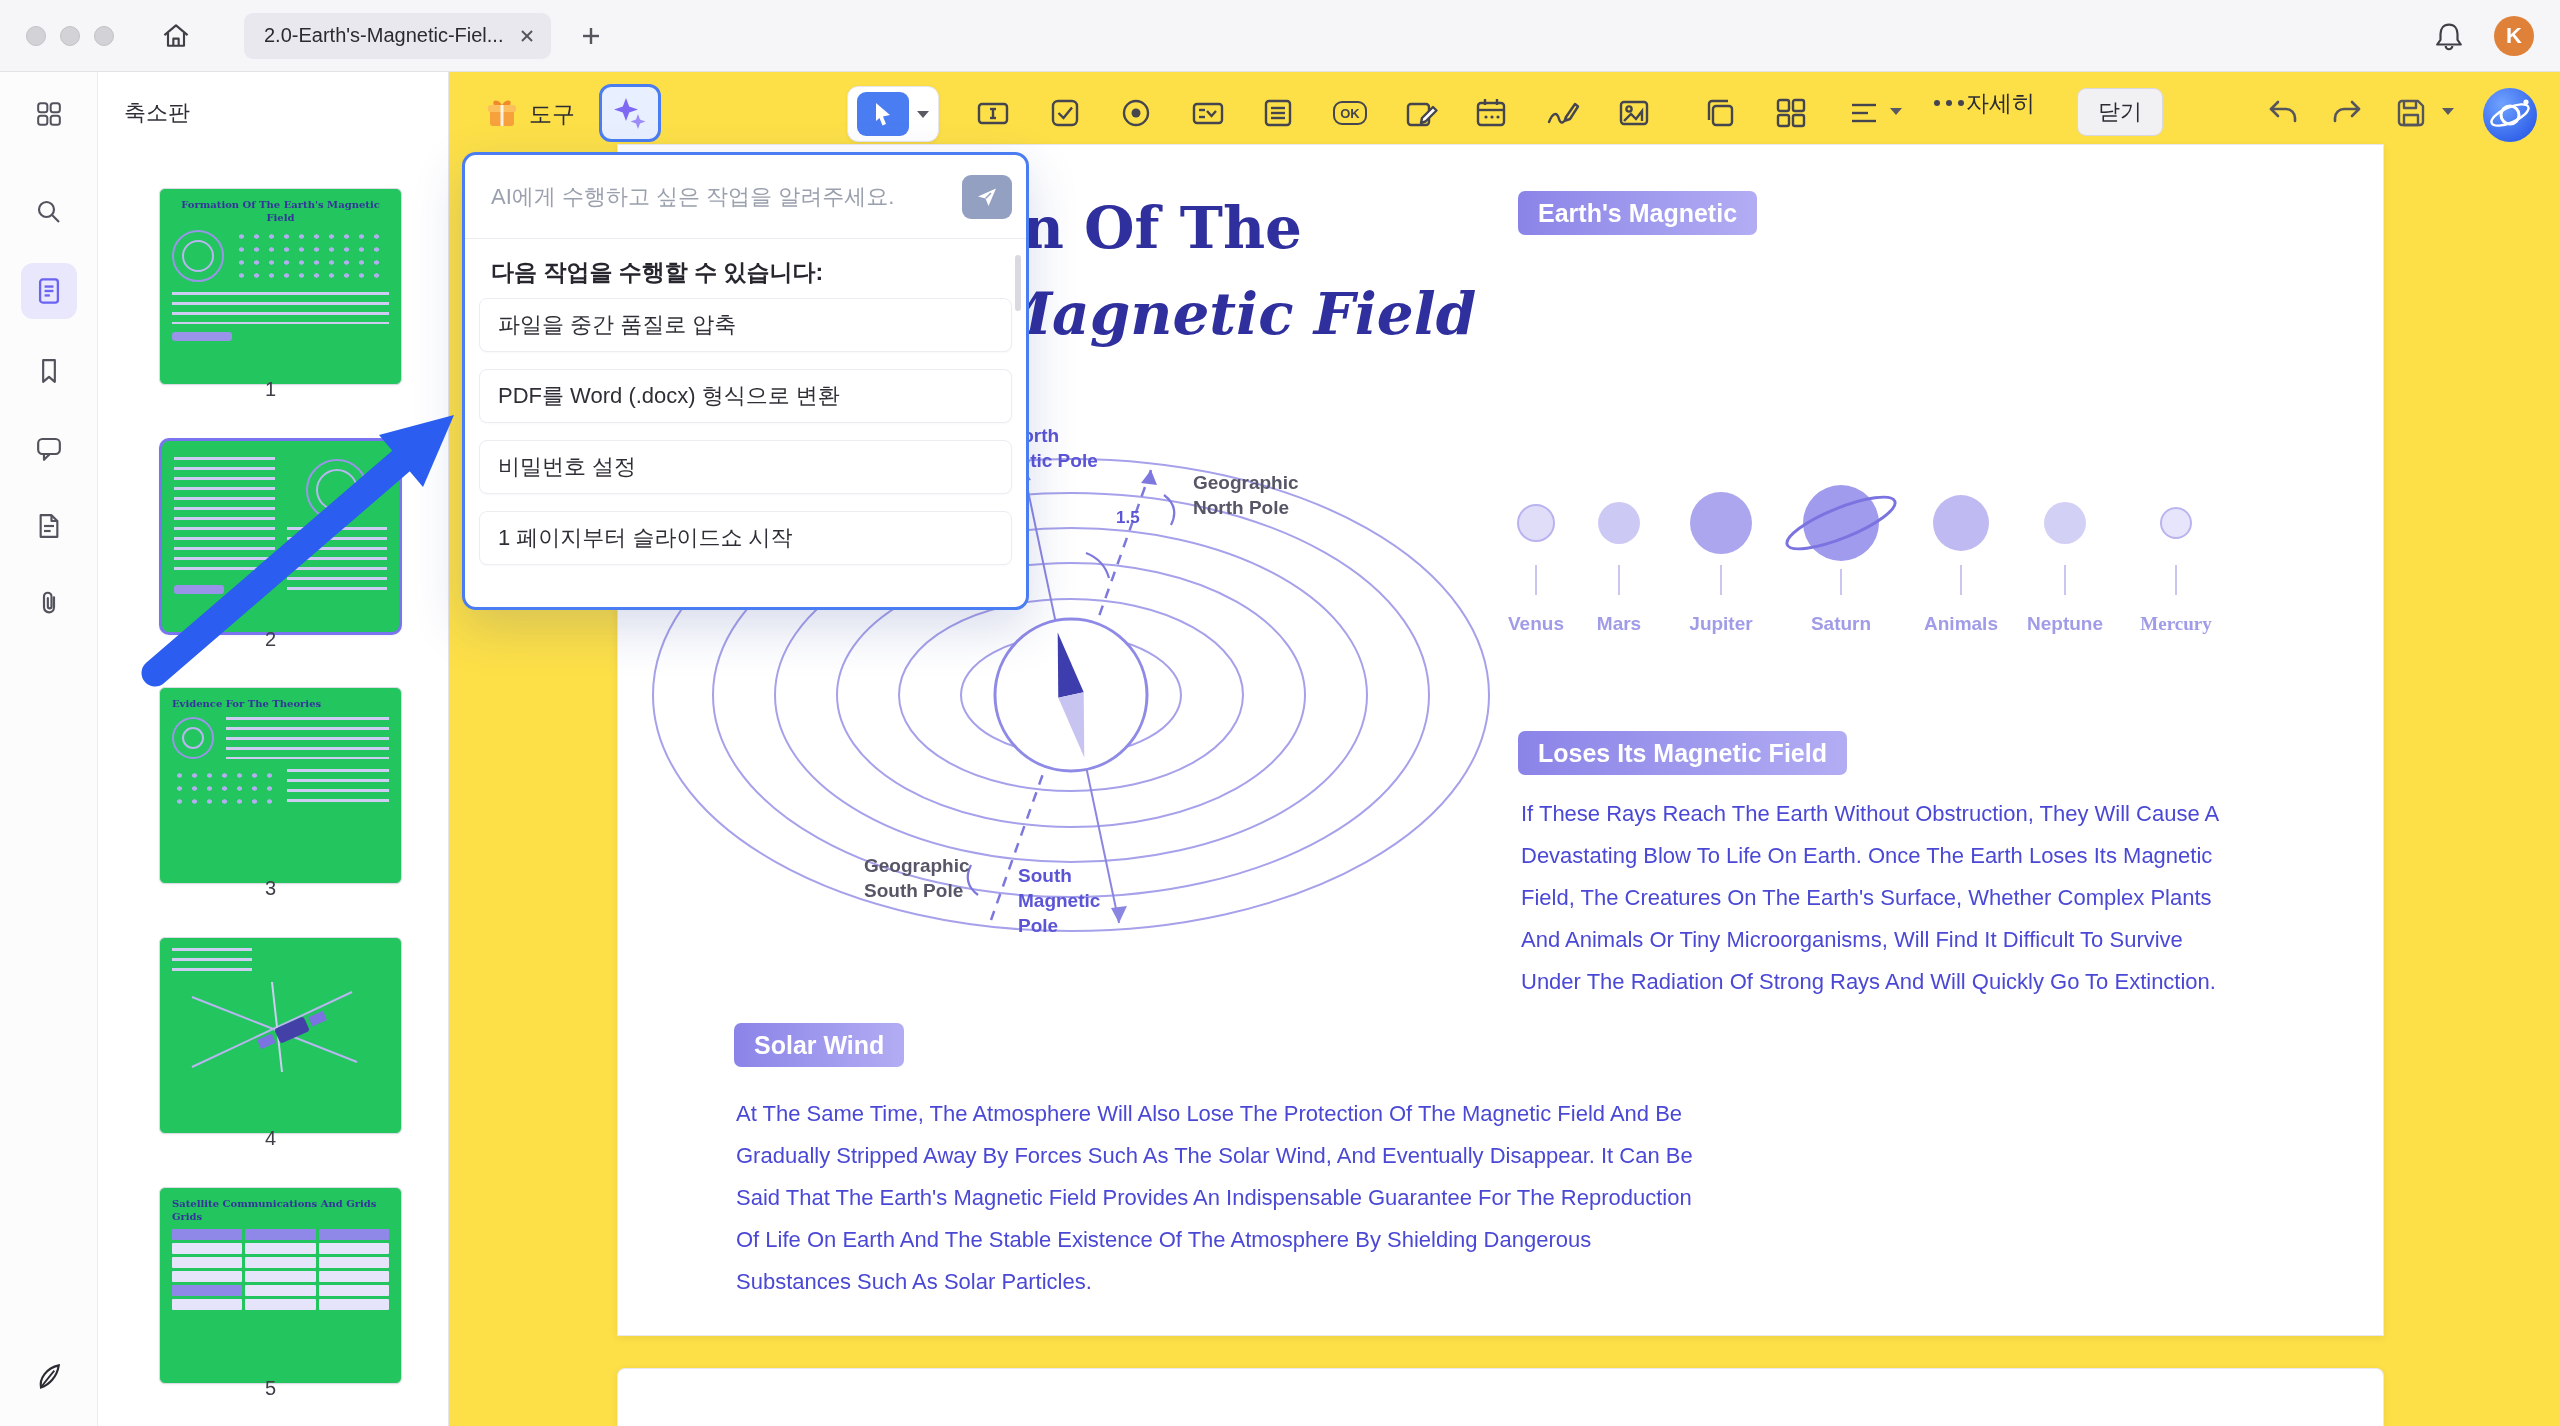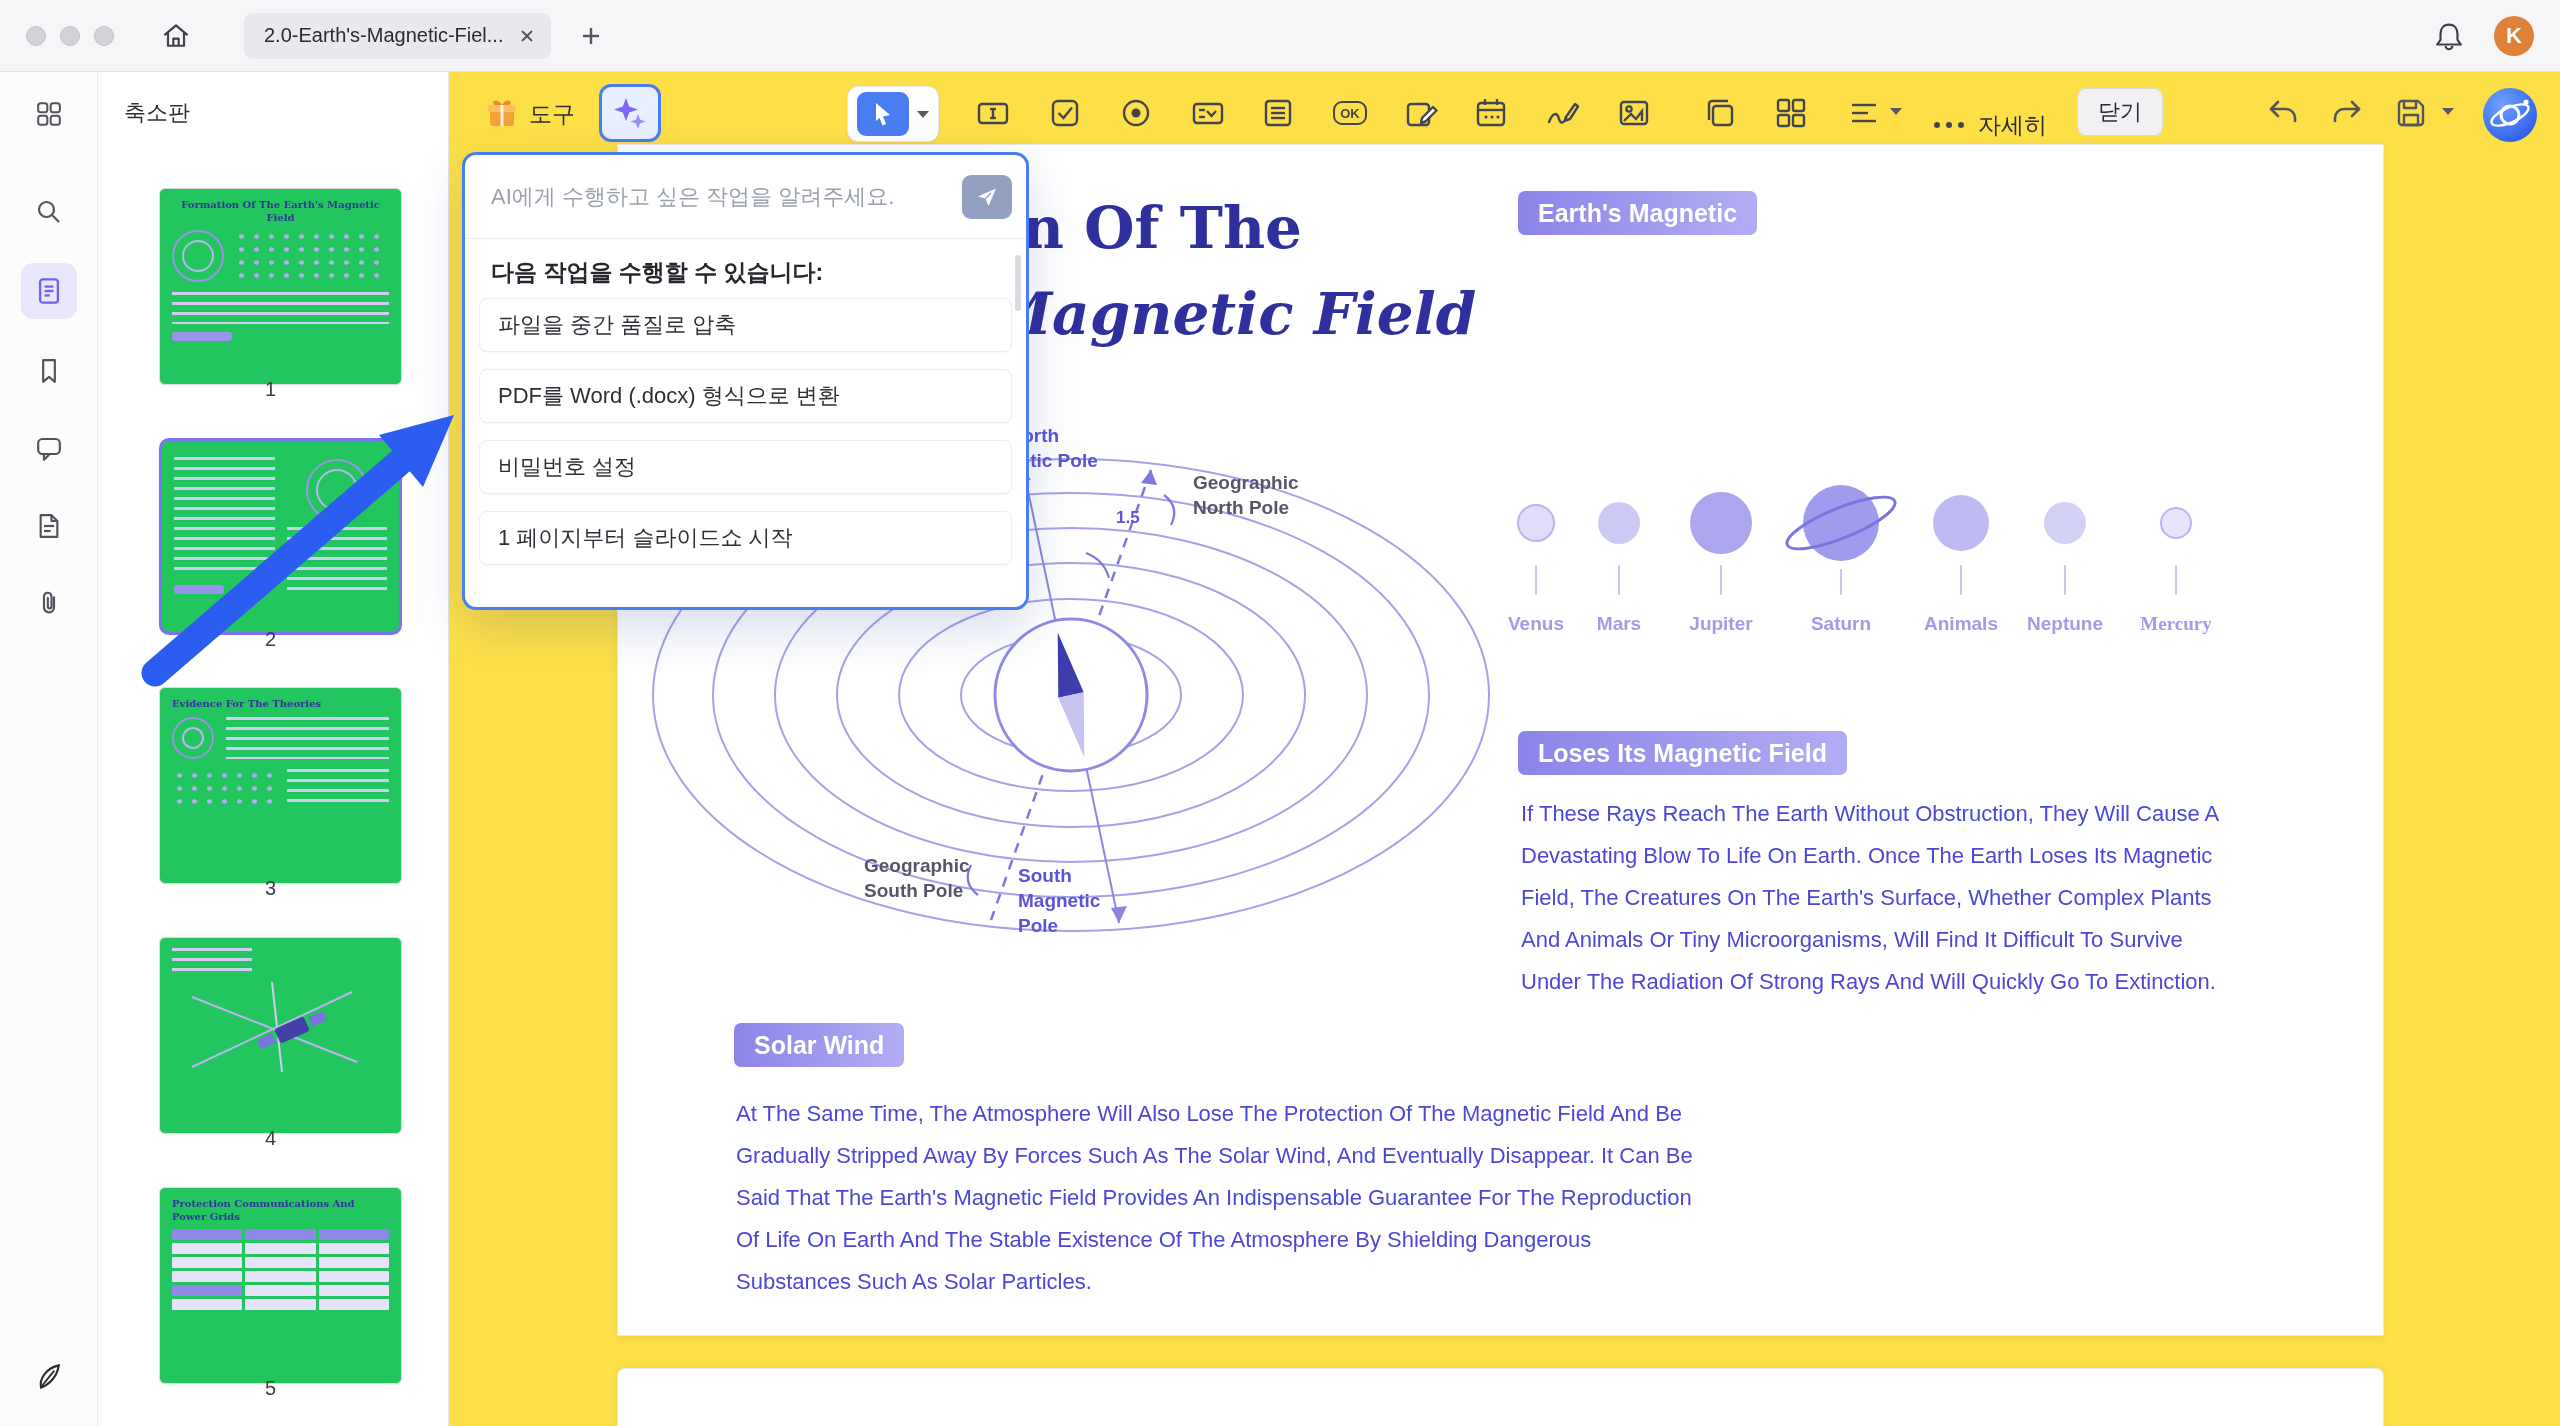--- a/index.html
+++ b/index.html
@@ -37,21 +37,21 @@
   .main{position:absolute;left:449px;top:72px;width:2111px;height:1354px;background:#fde047;}
   .tb-item{position:absolute;display:flex;align-items:center;justify-content:center;}
   .btn-tools{left:26px;top:16px;height:52px;gap:10px;padding:0 10px;border-radius:9px;}
   .tb-label{font-size:23px;color:#2b2b33;}
   .btn-ai{left:150px;top:12px;width:62px;height:58px;background:#e8f0ff;border:3px solid #4b7df2;border-radius:12px;}
   .pill-cursor{left:398px;top:14px;width:92px;height:56px;background:#fff;border:1px solid #e6e6ec;border-radius:11px;box-shadow:0 1px 4px rgba(0,0,0,.06);gap:8px;}
   .cursor-btn{width:52px;height:44px;background:#4b7df2;border-radius:9px;display:flex;align-items:center;justify-content:center;}
   .chev{width:0;height:0;border-left:6px solid transparent;border-right:6px solid transparent;border-top:7px solid #5a5a64;}
   .ti{top:18px;width:46px;height:46px;border-radius:9px;}
   .okstamp{border:2.4px solid #45454f;border-radius:9px;width:34px;height:24px;display:flex;align-items:center;justify-content:center;font-size:13px;font-weight:bold;color:#45454f;}
-  .btn-more{left:1475px;top:30px;height:46px;gap:12px;padding:0 8px;font-family:Liberation Mono, monospace;}
+  .btn-more{left:1475px;top:8px;height:46px;gap:0;padding:0 8px;font-family:Liberation Mono, monospace;}
   .btn-close{left:1628px;top:16px;width:86px;height:48px;background:#f1f1f4;border:1px solid #d8d8de;border-radius:9px;font-size:22px;color:#2b2b33;}
   .hist{top:18px;width:46px;height:46px;}
   .ai-circle{left:2032px;top:14px;width:58px;height:58px;border-radius:50%;}
   
   .page{position:absolute;left:168px;top:72px;width:1767px;height:1192px;background:#fff;border:1px solid #e8e8ee;box-shadow:0 2px 8px rgba(0,0,0,.07);}
   .page2{position:absolute;left:168px;top:1296px;width:1767px;height:58px;background:#fff;border:1px solid #e8e8ee;border-bottom:none;border-radius:8px 8px 0 0;box-shadow:0 2px 8px rgba(0,0,0,.07);}
   .doc-title{position:absolute;left:110px;top:40px;font-family:"DejaVu Serif",serif;font-weight:bold;color:#2f2f9e;}
   .doc-title .t1{font-size:58px;line-height:86px;}
   .doc-title .t2{font-size:58px;line-height:86px;font-style:italic;margin-left:8px;}
   .diag{position:absolute;left:0;top:280px;}
@@ -241,21 +241,21 @@
       <g transform="rotate(-24 120 58)">
         <rect x="104" y="50" width="32" height="16" rx="3" fill="#4340a8"></rect>
         <rect x="84" y="53" width="16" height="10" fill="#7b74e0"></rect>
         <rect x="140" y="53" width="16" height="10" fill="#7b74e0"></rect>
       </g>
     </svg>
   </div>
   <div class="tnum" style="top:1055px">4</div>
 
   <div class="thumb" style="top:1115px">
-    <div class="mini-title">Protection Communications And Power Grids</div>
+    <div class="mini-title">Satellite Communications And Grids Grids</div>
     <div style="display:grid;grid-template-columns:1fr 1fr 1fr;gap:3px;margin-top:4px;">
       <div class="mini-cell h"></div>
         <div class="mini-cell h"></div>
         <div class="mini-cell h"></div>
       <div class="mini-cell"></div>
         <div class="mini-cell"></div>
         <div class="mini-cell"></div>
       <div class="mini-cell"></div>
         <div class="mini-cell"></div>
         <div class="mini-cell"></div>

